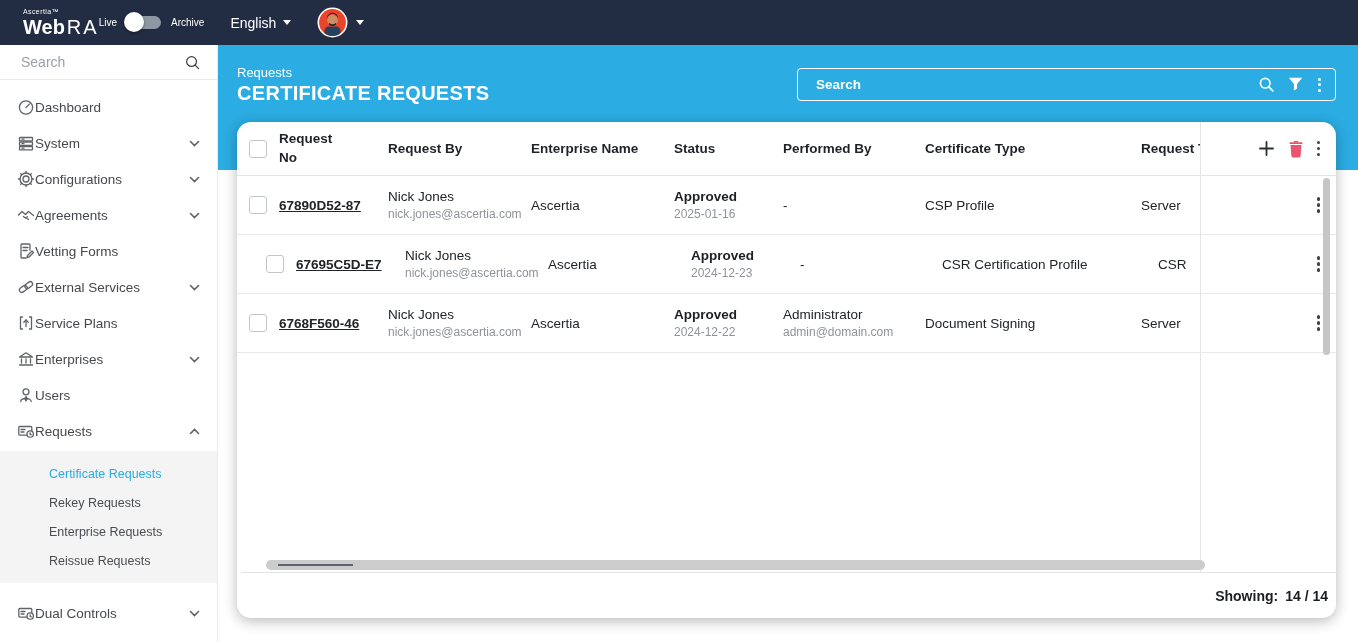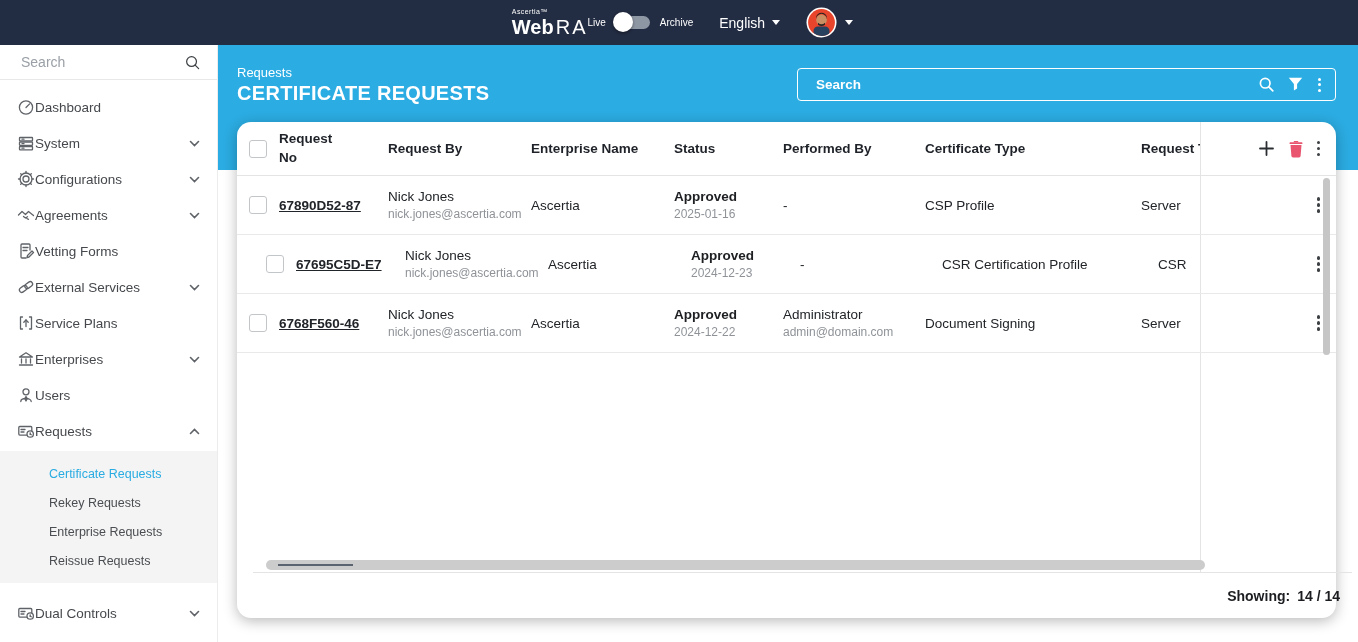--- a/index.html
+++ b/index.html
@@ -6,21 +6,21 @@
   html,body { margin:0; padding:0; }
   body {
     width:1358px; height:642px; position:relative; overflow:hidden;
     font-family:"Liberation Sans", sans-serif; background:#ffffff;
     -webkit-font-smoothing:antialiased;
   }
 
   
   .topbar {
     position:absolute; left:0; top:0; width:1358px; height:45px;
-    background:#222c42; display:flex; align-items:center; justify-content:center;
+    background:#222c42; display:flex; align-items:center; justify-content:flex-start;
     padding:0 16px 0 23px; z-index:30;
   }
   .brand { display:flex; flex-direction:column; color:#fff; line-height:1; }
   .brand-super { font-size:7px; letter-spacing:.4px; margin-bottom:2px; }
   .brand-main { font-size:20px; display:flex; }
   .brand-web { font-weight:700; }
   .brand-ra { font-weight:400; letter-spacing:2px; margin-left:2px; }
   .topbar-right { display:flex; align-items:center; gap:26px; color:#fff; }
   .toggle-group { display:flex; align-items:center; gap:10px; font-size:10px; font-weight:500; }
   .toggle { position:relative; width:34px; height:13px; border-radius:7px; background:#8d96a3; cursor:pointer; }
@@ -92,21 +92,21 @@
   .status-main { font-weight:700; color:#1d1f22; }
   .vdivider { position:absolute; left:963px; top:0; width:1px; height:450px; background:#e4e4e4; }
   .icon-btn { width:20px; height:20px; display:flex; align-items:center; justify-content:center; cursor:pointer; }
   svg.plus line { stroke:#2a2e33; stroke-width:1.8; stroke-linecap:round; }
   svg.trash .t { fill:#e9546f; }
 
   .vscroll { position:absolute; right:6px; top:56px; width:7px; height:177px; border-radius:4px; background:#c6c6c6; }
   .hscroll { position:absolute; left:29px; top:438px; width:939px; height:10px; border-radius:5px; background:#cccccc; }
   .hscroll .hline { position:absolute; left:12px; top:4px; width:75px; height:2px; background:#5c6370; }
 
-  .card-footer { position:absolute; left:16px; top:450px; width:1099px; height:46px; border-top:1px solid #e4e4e4;
+  .card-footer { position:absolute; left:4px; top:450px; width:1099px; height:46px; border-top:1px solid #e4e4e4;
     display:flex; align-items:center; justify-content:flex-end; padding-right:12px; gap:7px;
     font-size:14px; font-weight:700; color:#1b1d20; }
 </style>
 </head>
 <body>
 
 <header class="topbar">
   <div class="brand">
     <span class="brand-super">Ascertia™</span>
     <span class="brand-main">

